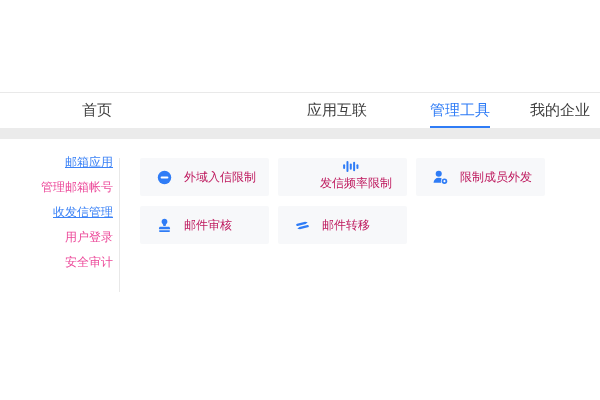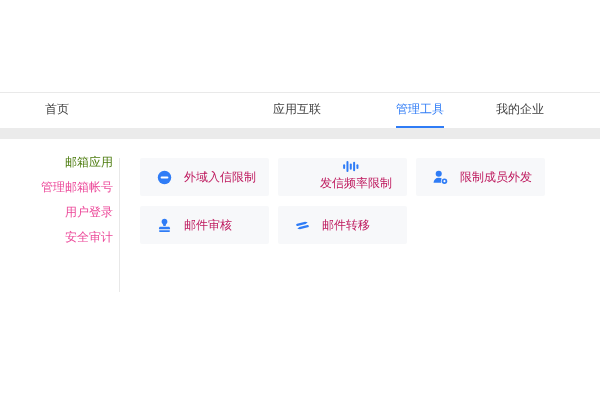--- a/index.html
+++ b/index.html
@@ -6,34 +6,35 @@
   #app{
     position:relative;width:600px;height:400px;background:#ffffff;overflow:hidden;
     font-family:"Liberation Sans","DejaVu Sans",sans-serif;
   }
   
   .topnav{
     position:absolute;top:92px;left:0;width:600px;height:36px;
     background:#ffffff;border-top:1px solid #e9e9e9;
   }
   .tab{
-    position:absolute;top:0;height:33px;line-height:33px;font-size:12px;
+    position:absolute;top:0;height:33px;line-height:33px;font-size:15px;
     color:#3f3f3f;transform:translateX(-50%);white-space:nowrap;cursor:pointer;
     border-bottom:3px solid transparent;
+    margin-left:40px;
   }
   .tab.active{color:#2f7cf6;border-bottom-color:#2f7cf6;}
   .tab-0{left:57px;} .tab-1{left:170px;} .tab-2{left:297px;} .tab-3{left:420px;} .tab-4{left:520px;}
   .band{position:absolute;top:128px;left:0;width:600px;height:11px;background:#ebebeb;}
   
   .sidebar{position:absolute;top:150px;left:0;width:113px;}
   .side-item{
     height:25px;line-height:25px;font-size:12px;color:#ec4899;
     text-align:right;cursor:pointer;white-space:nowrap;
   }
-  .side-item.highlight{color:#4d7c0f;}
+  .side-item.highlight{color:#3b82f6;text-decoration:underline;}
   .v-divider{position:absolute;top:158px;left:119px;width:1px;height:134px;background:#e8e8e8;}
   
   .card{
     position:absolute;width:129px;height:38px;background:#f7f8fa;border-radius:2px;
     display:flex;align-items:center;box-sizing:border-box;padding-left:16px;cursor:pointer;
   }
   .card-0{left:140px;top:158px;} .card-1{left:278px;top:158px;flex-direction:column;} .card-2{left:416px;top:158px;}
   .card-3{left:140px;top:206px;} .card-4{left:278px;top:206px;}
   .card .icon{width:17px;height:17px;flex:0 0 17px;display:block;}
   .card .label{font-size:12px;color:#be185d;margin-left:11px;white-space:nowrap;}
@@ -47,20 +48,21 @@
     <div class="tab tab-0">首页</div>
     <div class="tab tab-2">应用互联</div>
     <div class="tab tab-3 active">管理工具</div>
     <div class="tab tab-4">我的企业</div>
   </div>
   <div class="band"></div>
 
   <div class="sidebar">
     <div class="side-item highlight">邮箱应用</div>
     <div class="side-item">管理邮箱帐号</div>
+    <div class="side-item highlight">收发信管理</div>
     <div class="side-item">用户登录</div>
     <div class="side-item">安全审计</div>
   </div>
   <div class="v-divider"></div>
 
   <div class="card card-0">
     <svg class="icon" viewBox="0 0 24 24" fill="#2f7cf6" xmlns="http://www.w3.org/2000/svg">
       <circle cx="12" cy="12" r="9.5"></circle>
       <rect x="6.5" y="10.6" width="11" height="2.8" rx="1.4" fill="#ffffff"></rect>
     </svg>

